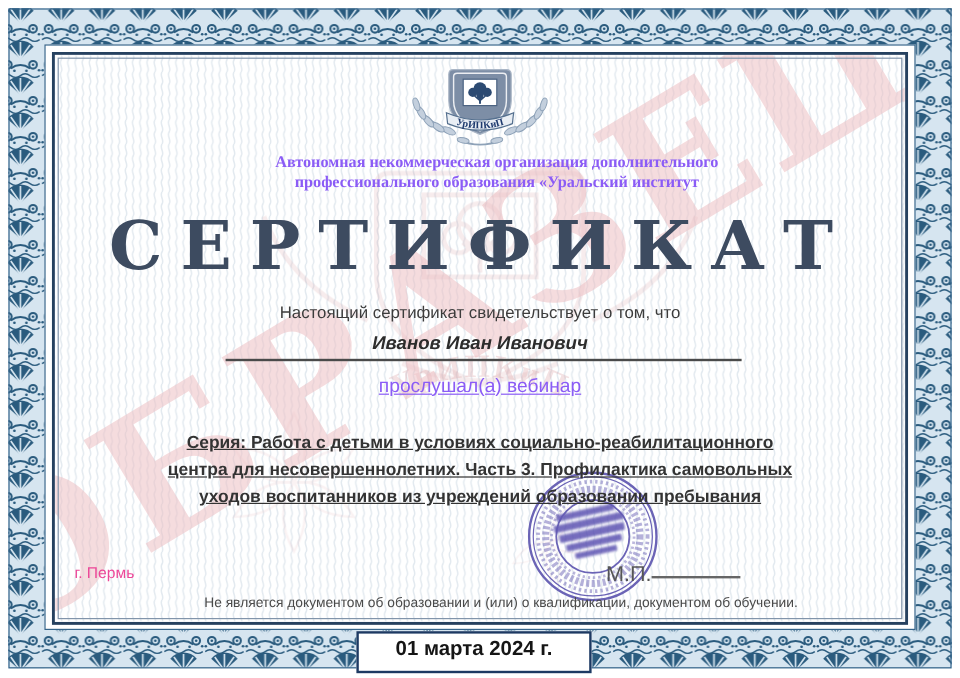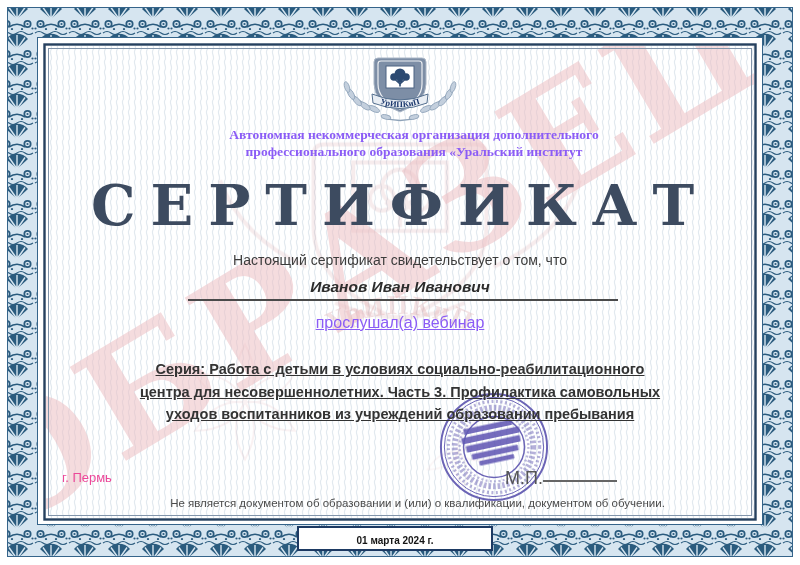--- a/index.html
+++ b/index.html
@@ -19,23 +19,23 @@
   .recipient{top:278px;color:#2c2c2c;font-size:15.5px;font-weight:bold;font-style:italic;}
   .underline{left:188px;top:299px;width:430px;height:2px;background:#4a4a4a;}
   .action{top:314px;color:#8b5cf6;font-size:16px;text-decoration:underline;}
   .course{top:358px;color:#333333;font-size:14.5px;font-weight:bold;line-height:22.5px;text-decoration:underline;}
   .city{left:62px;top:470px;color:#ec4899;font-size:13px;}
   .sigblock{left:264px;top:455px;color:#333;font-size:13px;line-height:15.5px;}
   .seal-label{left:505px;top:468px;color:#555;font-size:18px;}
   .sig-line{left:543px;top:480px;width:74px;height:2px;background:#666;}
   .disclaimer{top:497px;color:#4a4a4a;font-size:11.5px;padding-left:35px;}
   .date-box{
-    left:297px;top:526px;width:196px;height:25px;box-sizing:border-box;
+    left:297px;top:526px;width:196px;height:35px;box-sizing:border-box;
     background:#ffffff;border:2px solid #1d3a63;z-index:12;
-    color:#151515;font-size:10px;font-weight:bold;text-align:center;line-height:26px;
+    color:#151515;font-size:17px;font-weight:bold;text-align:center;line-height:26px;
   }
   .stamp{left:437px;top:390px;width:114px;height:114px;z-index:8;opacity:.92;}
   .logo{left:334px;top:54px;width:132px;height:76px;}
   .z10{z-index:10;}
 </style>
 </head>
 <body>
 
 <div class="page">
 

